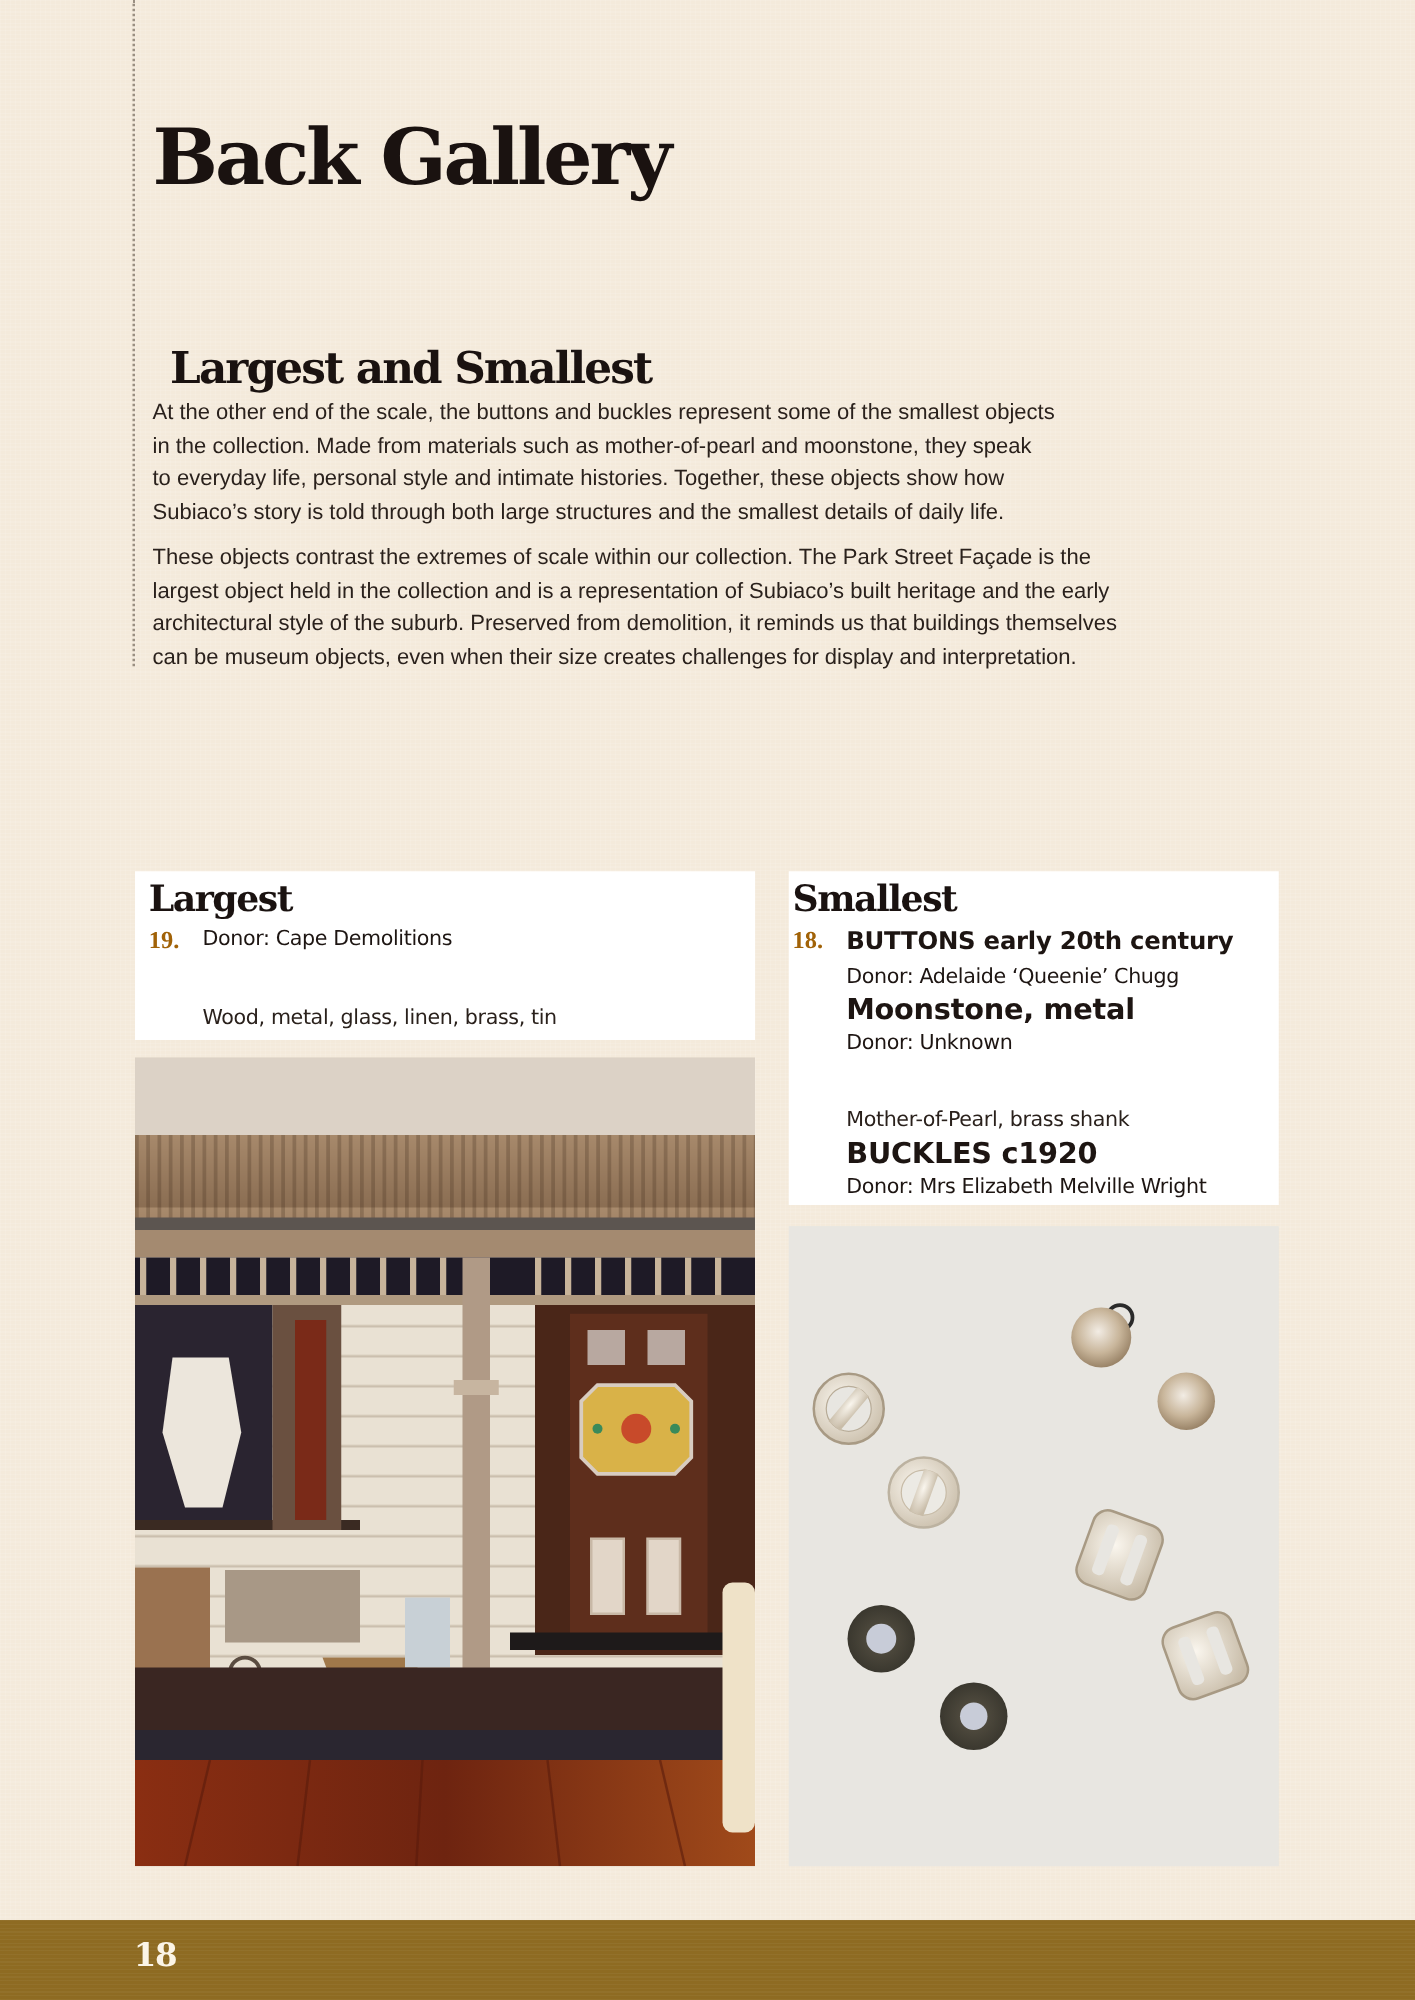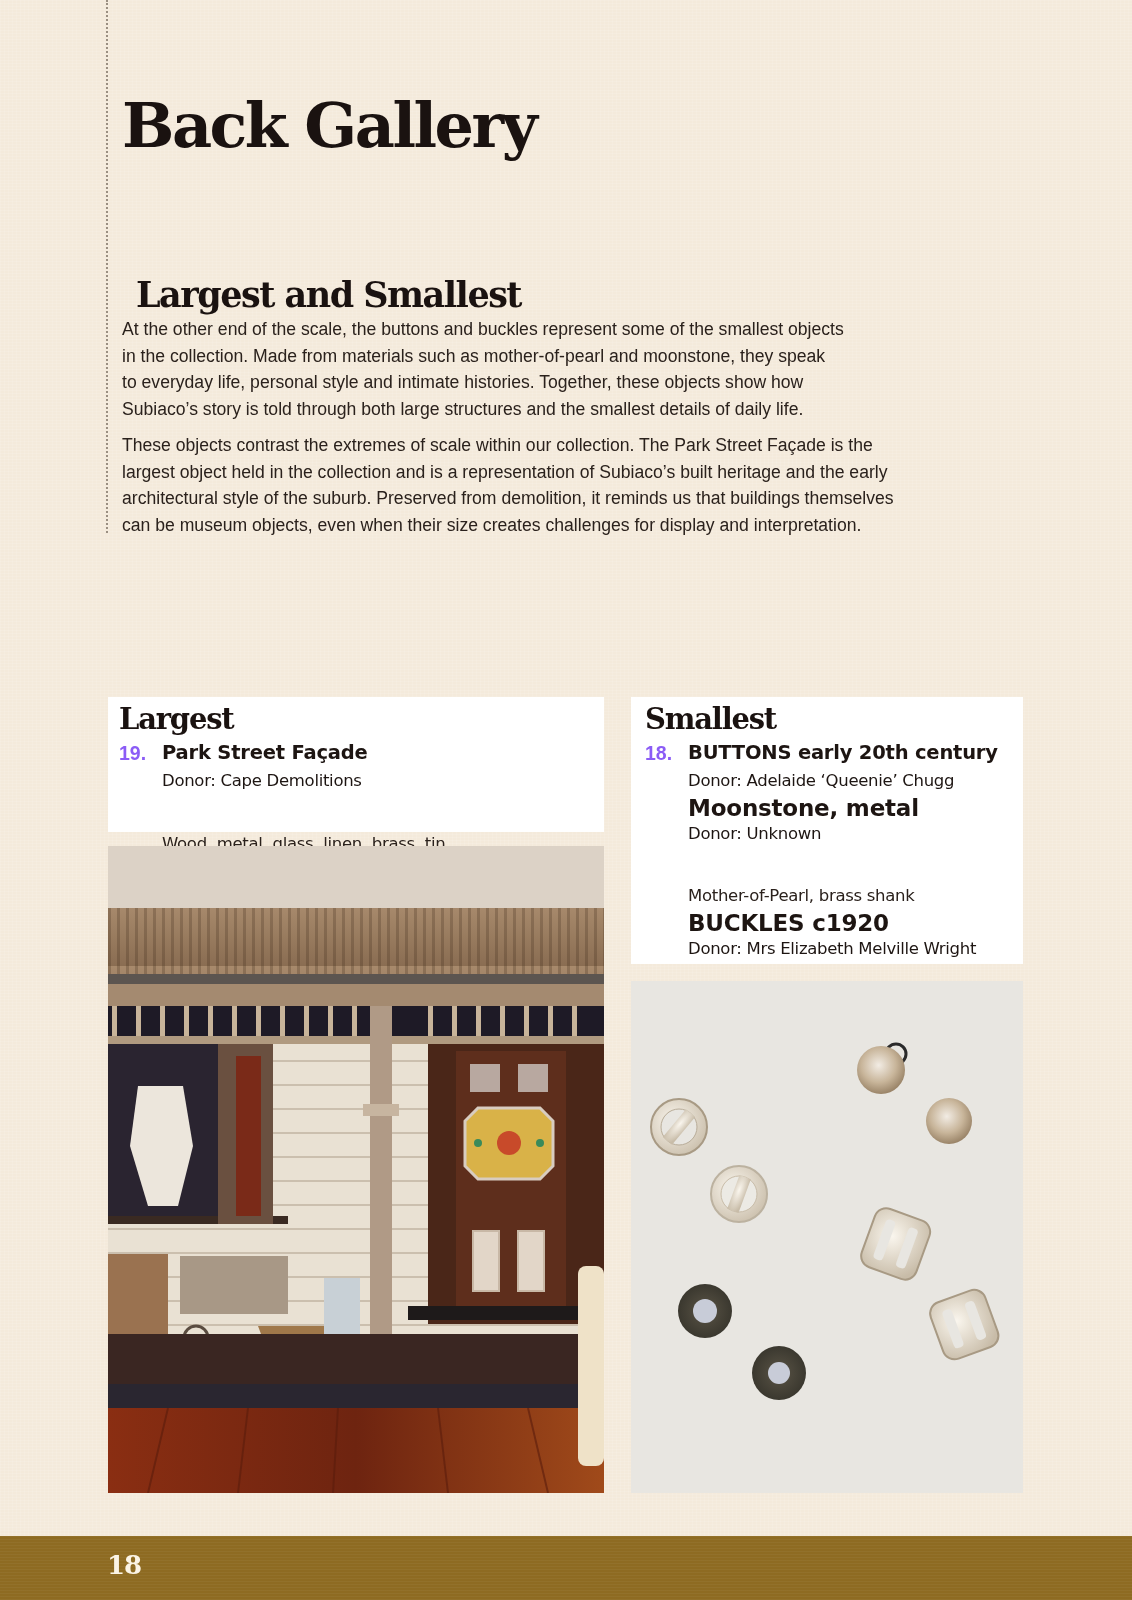--- a/index.html
+++ b/index.html
@@ -77,43 +77,43 @@
       top: 697px;
       width: 496px;
       height: 135px;
       padding: 4px 10px 0 11px;
     }
     .card-smallest {
       left: 631px;
       top: 697px;
       width: 392px;
       height: 267px;
-      padding: 4px 10px 0 14px;
+      padding: 4px 10px 0 3px;
     }
     .card-heading {
       margin: 0;
       font-family: "DejaVu Serif", serif;
       font-weight: bold;
       font-size: 29px;
       letter-spacing: -1.2px;
       line-height: 37px;
       color: #1a1210;
     }
     .entry {
       display: flex;
       align-items: flex-start;
     }
     .entry-num {
       width: 43px;
       flex: 0 0 43px;
-      font-family: Liberation Sans, sans-serif;
+      font-family: Liberation Serif, serif;
       font-weight: bold;
       font-size: 19.5px;
       line-height: 30px;
-      color: #8b5cf6;
+      color: #a16207;
     }
     .entry-body {
       flex: 1;
     }
     .entry-title {
       font-family: "DejaVu Sans", sans-serif;
       font-weight: bold;
       font-size: 19.5px;
       line-height: 30px;
       color: #1d1512;
@@ -209,21 +209,20 @@
 largest object held in the collection and is a representation of Subiaco’s built heritage and the early
 architectural style of the suburb. Preserved from demolition, it reminds us that buildings themselves
 can be museum objects, even when their size creates challenges for display and interpretation.</p>
 </div>
 
 <div class="card card-largest">
   <h3 class="card-heading">Largest</h3>
   <div class="entry">
     <div class="entry-num">19.</div>
     <div class="entry-body">
-      <div class="entry-title">Park Street Façade</div>
       <div class="entry-donor">Donor: Cape Demolitions</div>
       <div class="entry-material">Wood, metal, glass, linen, brass, tin</div>
     </div>
   </div>
 </div>
 
 <div class="card card-smallest">
   <h3 class="card-heading">Smallest</h3>
   <div class="entry">
     <div class="entry-num">18.</div>

